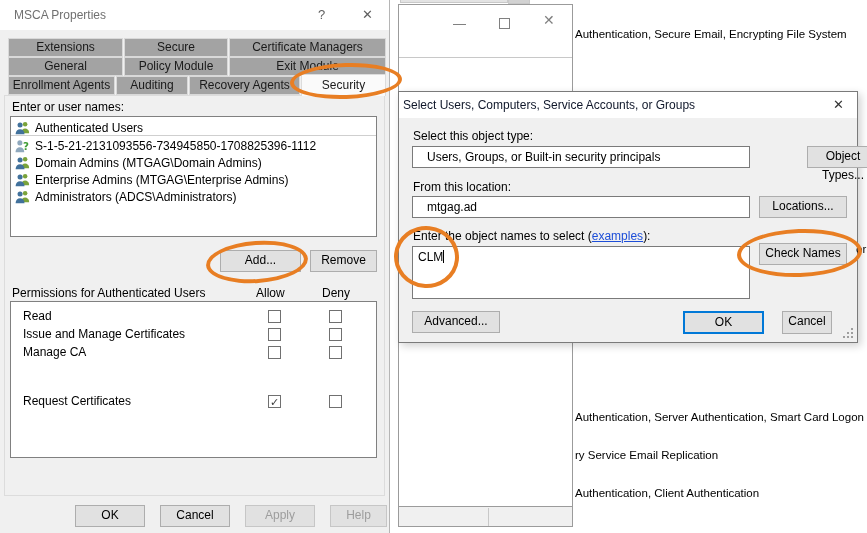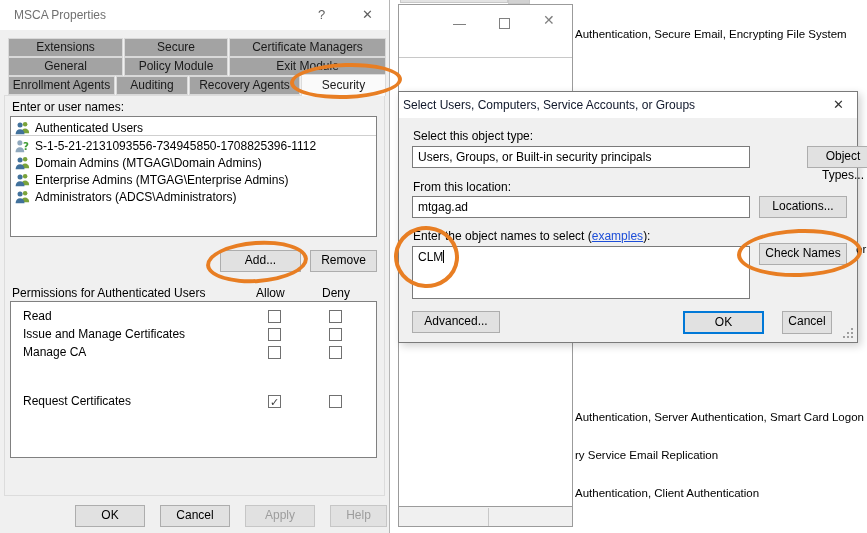--- a/index.html
+++ b/index.html
@@ -11,21 +11,21 @@
   .abs{position:absolute;}
   
   .btn{
     position:absolute;background:#e1e1e1;border:1px solid #adadad;
     text-align:center;font-size:12px;line-height:19px;height:22px;cursor:default;
   }
   .btn.disabled{color:#9d9d9d;border-color:#c6c6c6;}
   .btn.default{border:2px solid #0078d7;line-height:18px;}
   .field{
     position:absolute;background:#fff;border:1px solid #7a7a7a;height:22px;
-    line-height:20px;padding-left:5px;overflow:hidden;white-space:nowrap;
+    line-height:20px;padding-left:14px;overflow:hidden;white-space:nowrap;
   }
   .dlglabel{position:absolute;white-space:nowrap;}
   .cb{
     position:absolute;top:1px;width:13px;height:13px;background:#fff;border:1px solid #707070;
     font-size:11px;line-height:12px;text-align:center;color:#3c3c3c;
   }
   
   #msca{left:0;top:0;width:390px;height:533px;background:#f0f0f0;border-right:1px solid #b5b5b5;overflow:hidden;}
   #msca-titlebar{left:0;top:0;width:100%;height:30px;background:#fff;}
   #msca-title{left:14px;top:8px;color:#707070;}

